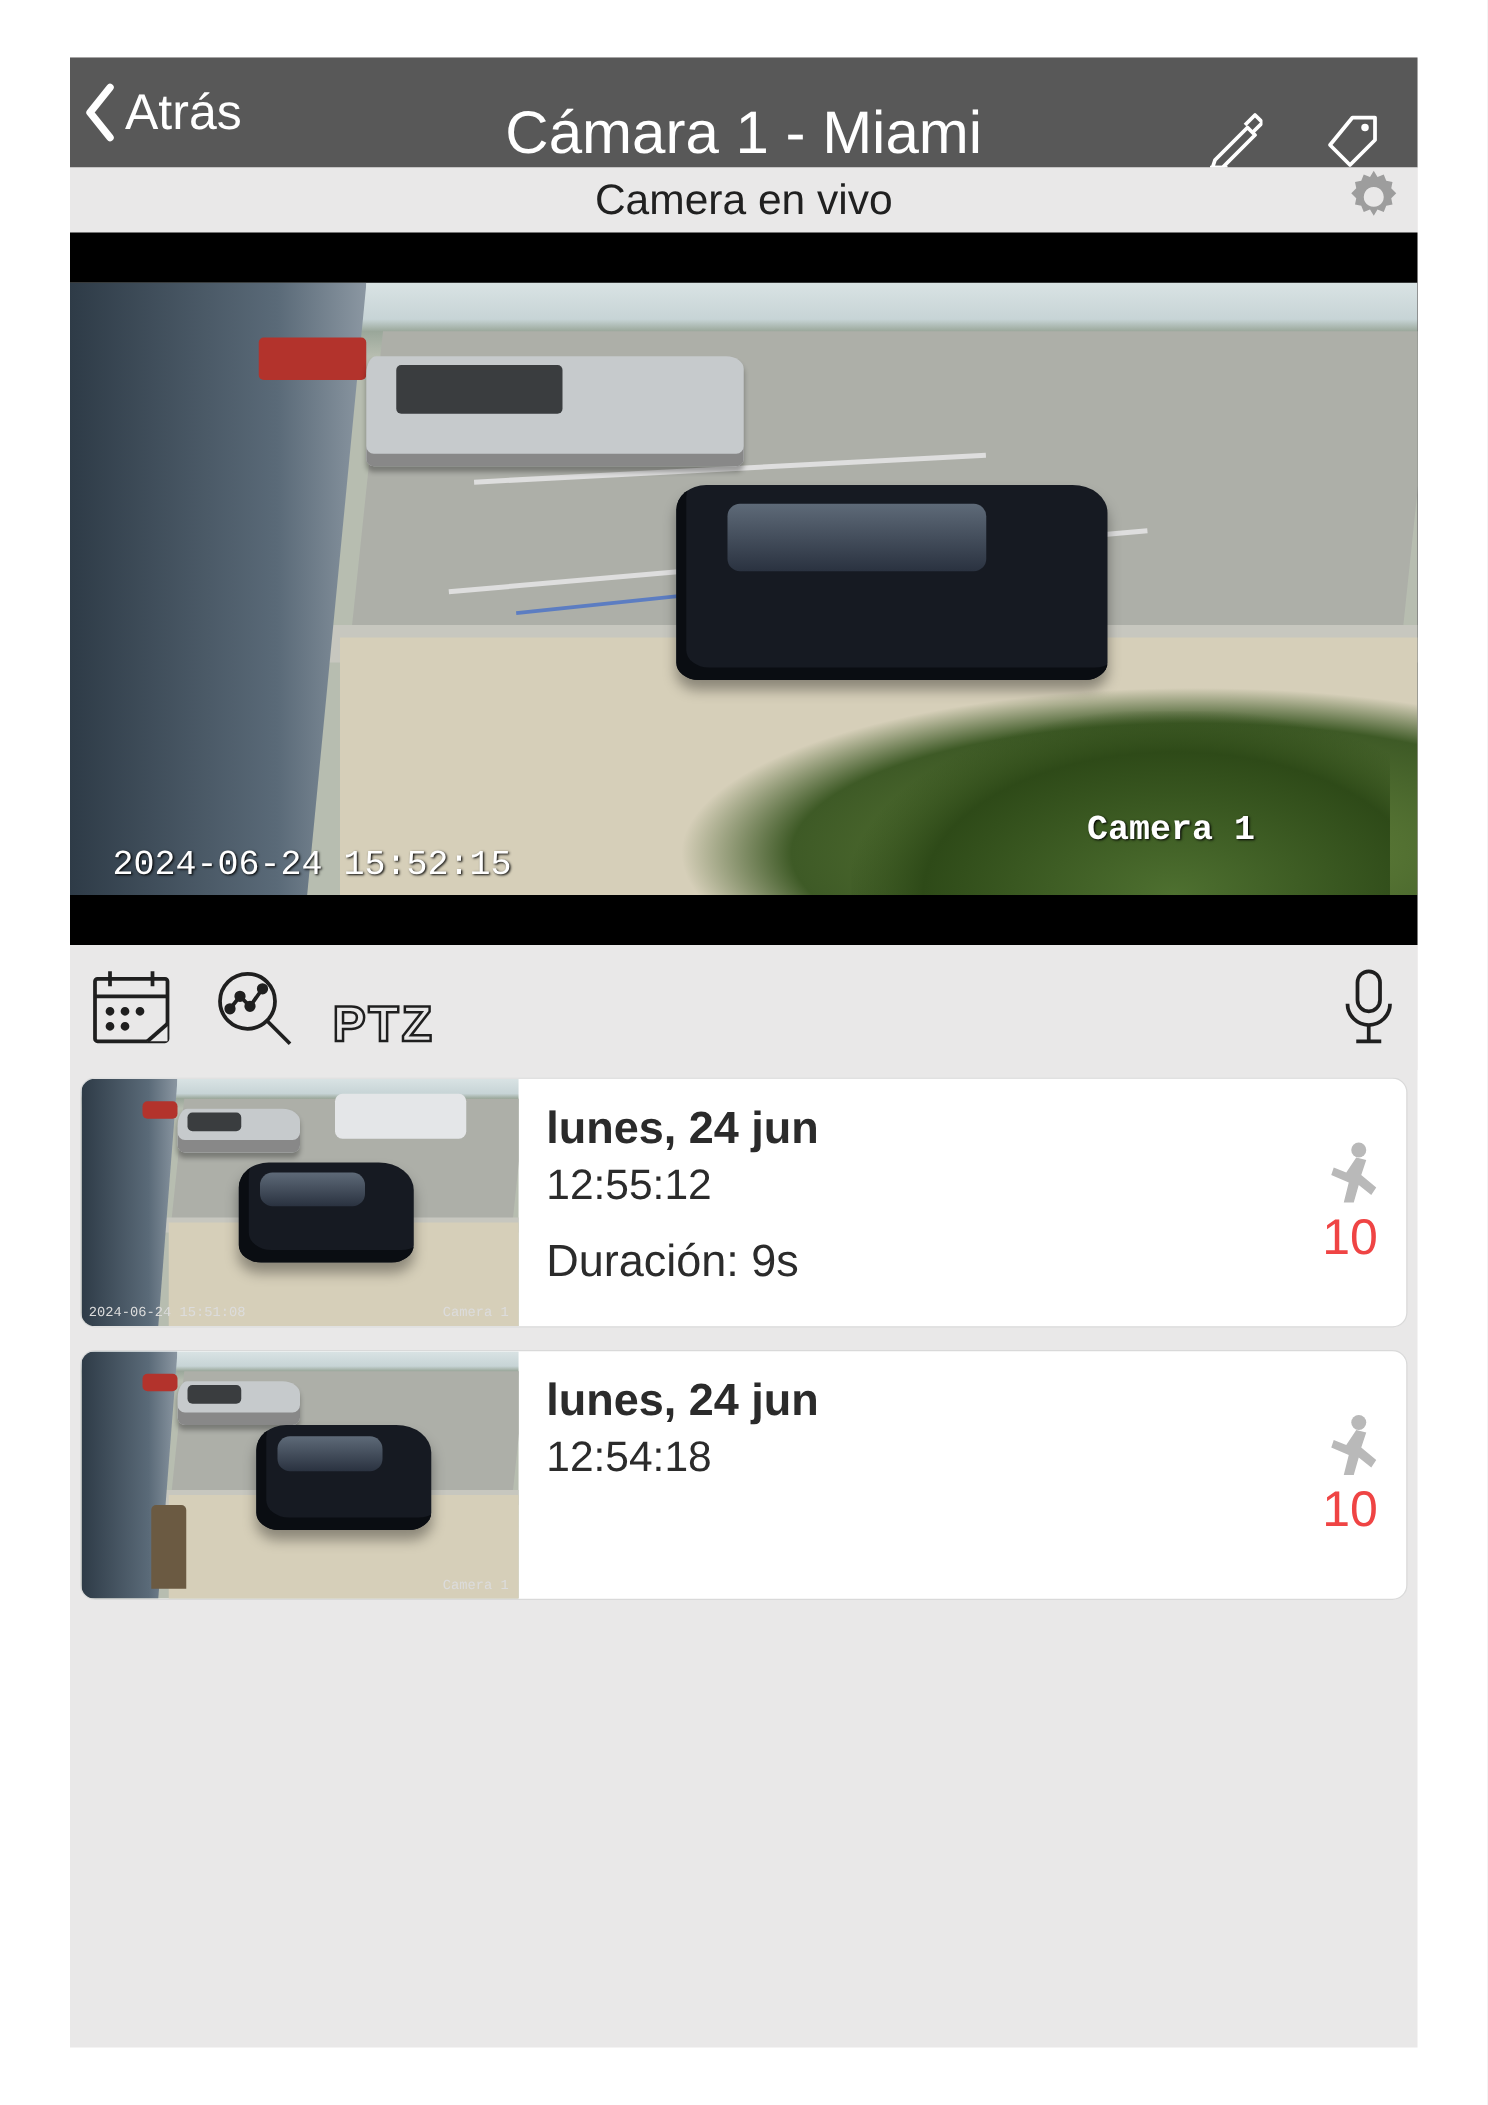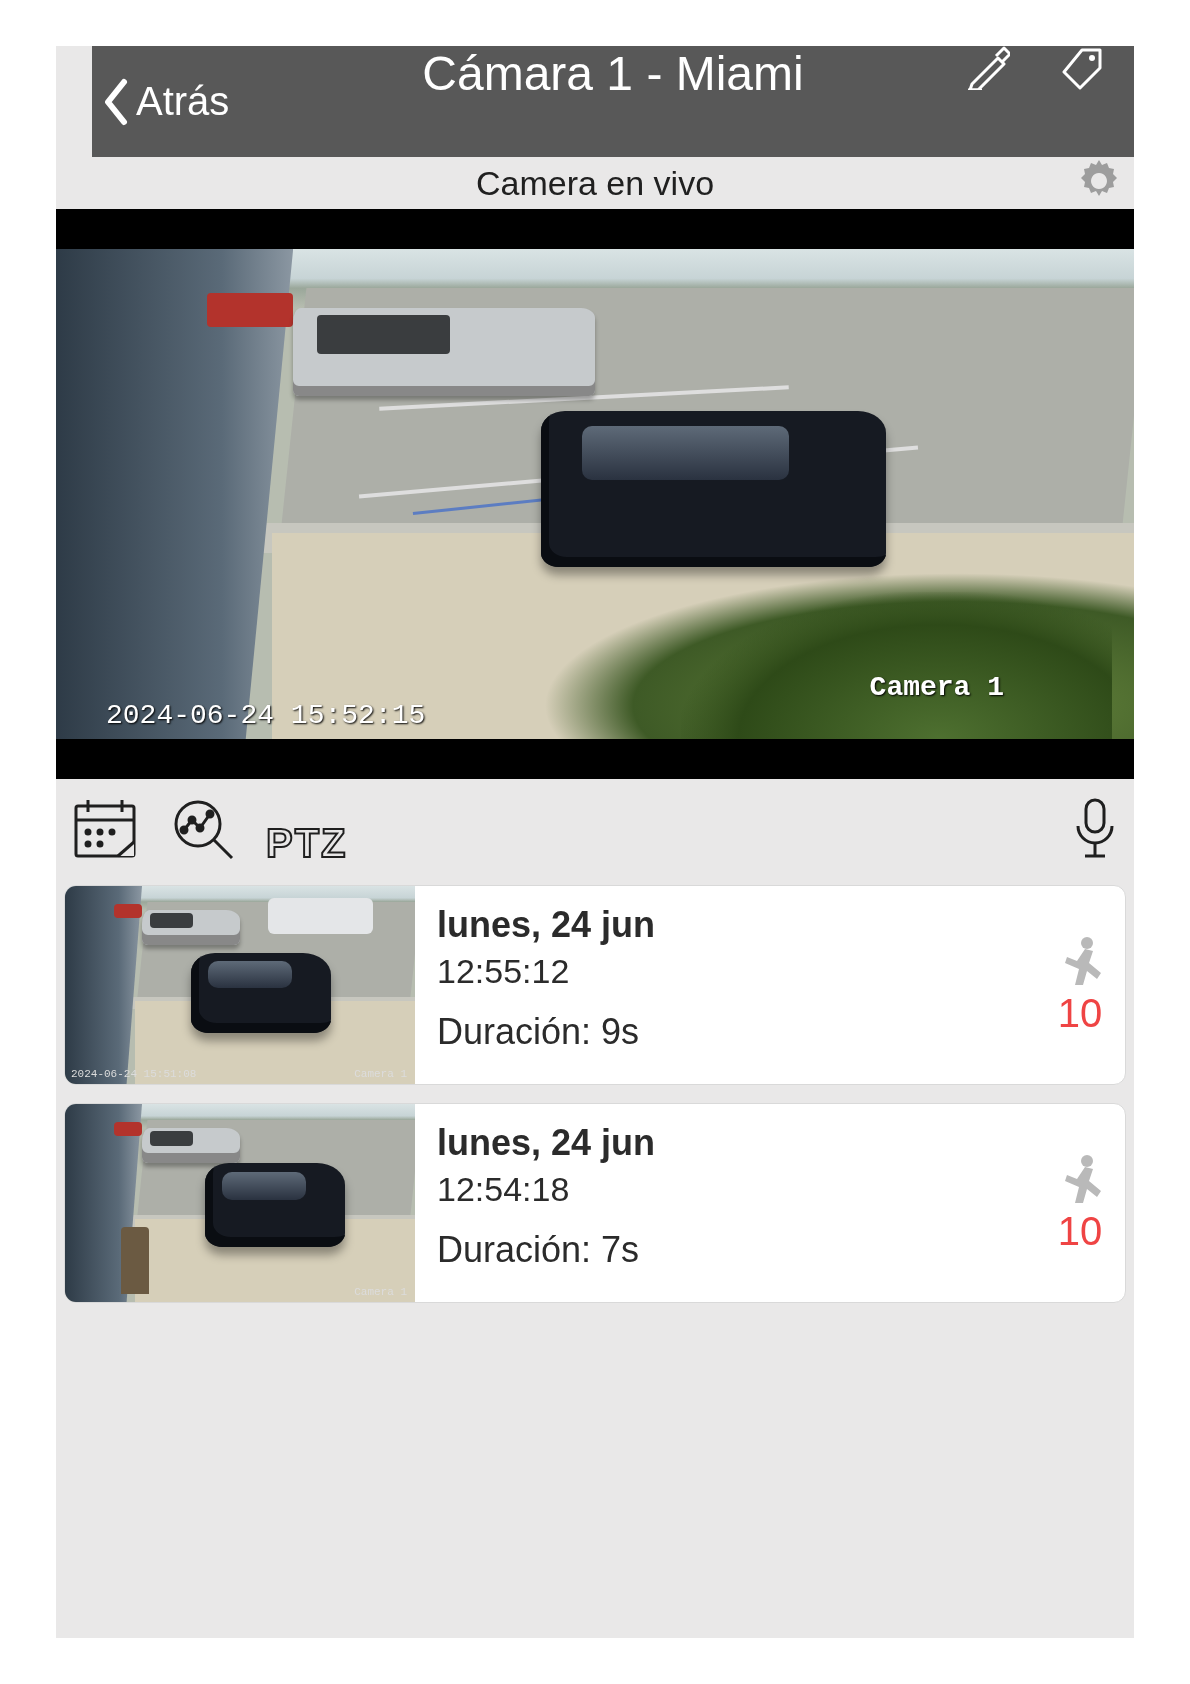--- a/index.html
+++ b/index.html
@@ -17,27 +17,26 @@
     top: 46px;
     width: 1078px;
     height: 1592px;
     background: #e9e8e8;
     display: flex;
     flex-direction: column;
   }
 
   
   .header {
-    height: 111px;
+    height: 88px;
     background: #585858;
     display: flex;
-    align-items: flex-start;
+    align-items: flex-end;
     color: #fff;
     position: relative;
-    margin-left: 36px;
   }
   .back-btn {
     display: flex;
     align-items: center;
     gap: 6px;
     padding-left: 10px;
     cursor: pointer;
     height: 100%;
   }
   .back-chevron { width: 28px; height: 48px; }
@@ -111,21 +110,21 @@
   .car-dark::before{ content:""; position:absolute; left:12%; top:10%; width:60%; height:34%; background:linear-gradient(#5e6a78,#2a3240); border-radius:10px; }
   .car-red   { position:absolute; left:14%; top:9%; width:8%; height:7%; background:#b3332c; border-radius:4px; }
   .video-overlay-text {
     position: absolute;
     color: #fff;
     font-family: "Courier New", monospace;
     font-size: 28px;
     text-shadow: 1px 1px 2px #000;
     white-space: nowrap;
   }
-  .ov-ts { left: 50px; bottom: 8px; }
+  .ov-ts { left: 34px; bottom: 8px; }
   .ov-cam { right: 130px; bottom: 36px; font-weight: bold; }
 
   
   .toolbar {
     height: 100px;
     background: #e9e8e8;
     display: flex;
     align-items: center;
     padding: 0 14px;
     gap: 28px;
@@ -331,21 +330,20 @@
         <div class="car-red"></div>
         <div class="car-truck"></div>
         <div class="car-dark" style="left:40%;top:30%;width:40%;height:42%;"></div>
         <div style="position:absolute;left:16%;bottom:4%;width:8%;height:34%;background:#6b5a42;border-radius:4px 4px 0 0;"></div>
         <span class="thumb-ts"></span>
         <span class="thumb-cam">Camera 1</span>
       </div>
       <div class="event-body">
         <div class="event-date">lunes, 24 jun</div>
         <div class="event-time">12:54:18</div>
-        <div class="event-dur">Duración: 7s</div>
       </div>
       <div class="event-badge">
         <svg class="run-icon" viewBox="0 0 46 52">
           <circle cx="30" cy="8" r="6"></circle>
           <path d="M28 14 L20 26 L10 22 L8 28 L22 34 L18 50 L26 50 L30 36 L40 44 L44 38 L32 28 L36 16 Z"></path>
         </svg>
         <span class="badge-count">10</span>
       </div>
     </div>
 

